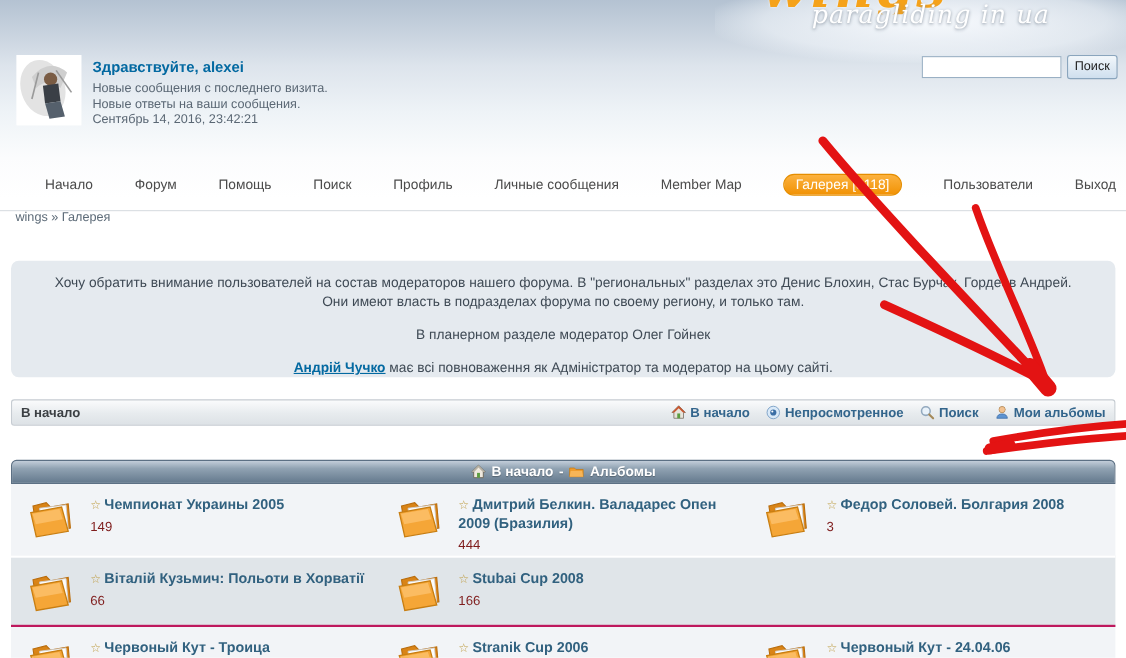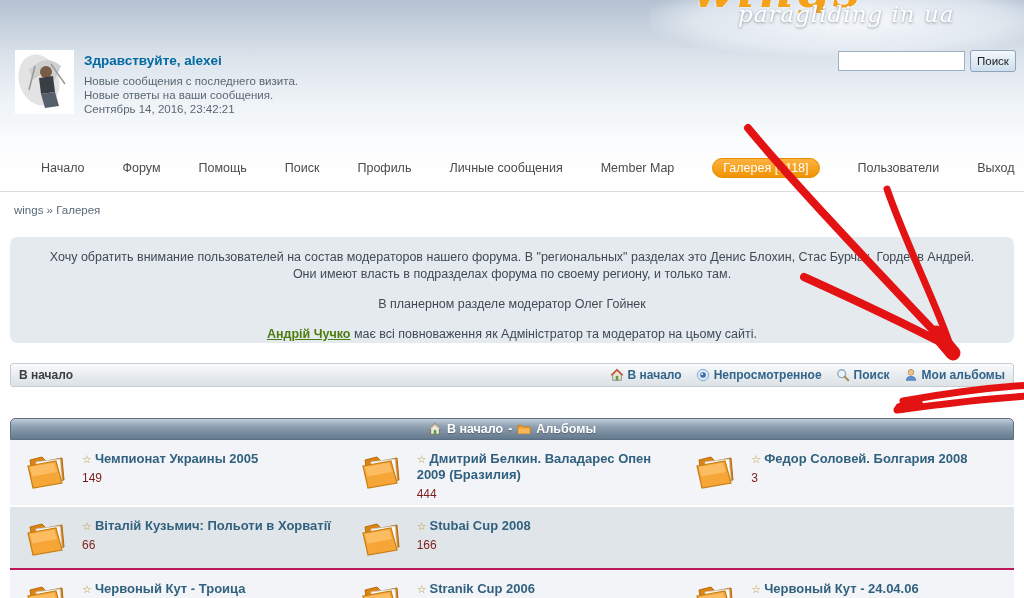--- a/index.html
+++ b/index.html
@@ -41,29 +41,29 @@
   
   #main-nav { left:20px; top:158px; display:flex; align-items:center; gap:17px;
     font-size:12.5px; color:#4b4b4b; white-space:nowrap; }
   .nav-item { cursor:pointer;margin-left:21px; }
   .nav-pill { background:linear-gradient(180deg,#fcb23f,#f19204);
     border:1px solid #e58e00; border-radius:10px; color:#fff; font-weight:normal;
     padding:2px 10px;text-align:center; }
   #nav-rule { left:0; top:191px; width:1024px; height:1px; background:#d9dde1; }
 
   
-  #breadcrumb { left:14px; top:204px; font-size:11.5px; color:#5c6a77; }
+  #breadcrumb { left:14px; top:192px; font-size:11.5px; color:#5c6a77; }
   #breadcrumb a { color:#5c6a77; text-decoration:none; cursor:pointer; }
 
   
   #notice { left:10px; top:237px; width:1004px; height:106px;
     background:#e5eaef; border-radius:7px; padding:12px 28px;
     text-align:center; font-size:12.5px; color:#3f4a55; line-height:17px; }
   #notice p { margin-bottom:13px; }
-  #notice .link { font-weight:bold; text-decoration:underline; color:#4d7c0f; cursor:pointer; }
+  #notice .link { font-weight:bold; text-decoration:underline; color:#0369a1; cursor:pointer; }
 
   
   #toolbar { left:10px; top:363px; width:1004px; height:24px;
     background:linear-gradient(180deg,#fafbfc,#e7ebee 55%,#dde2e6);
     border:1px solid #c6ccd2; border-radius:3px;
     display:flex; align-items:center; justify-content:space-between; padding:0 8px; }
   #toolbar-title { font-size:12px; font-weight:bold; color:#3b3f43; }
   #toolbar-links { display:flex; align-items:center; gap:14px; }
   .tool-link { display:flex; align-items:center; gap:4px; font-size:12px;
     font-weight:bold; color:#33658c; cursor:pointer; white-space:nowrap; }

